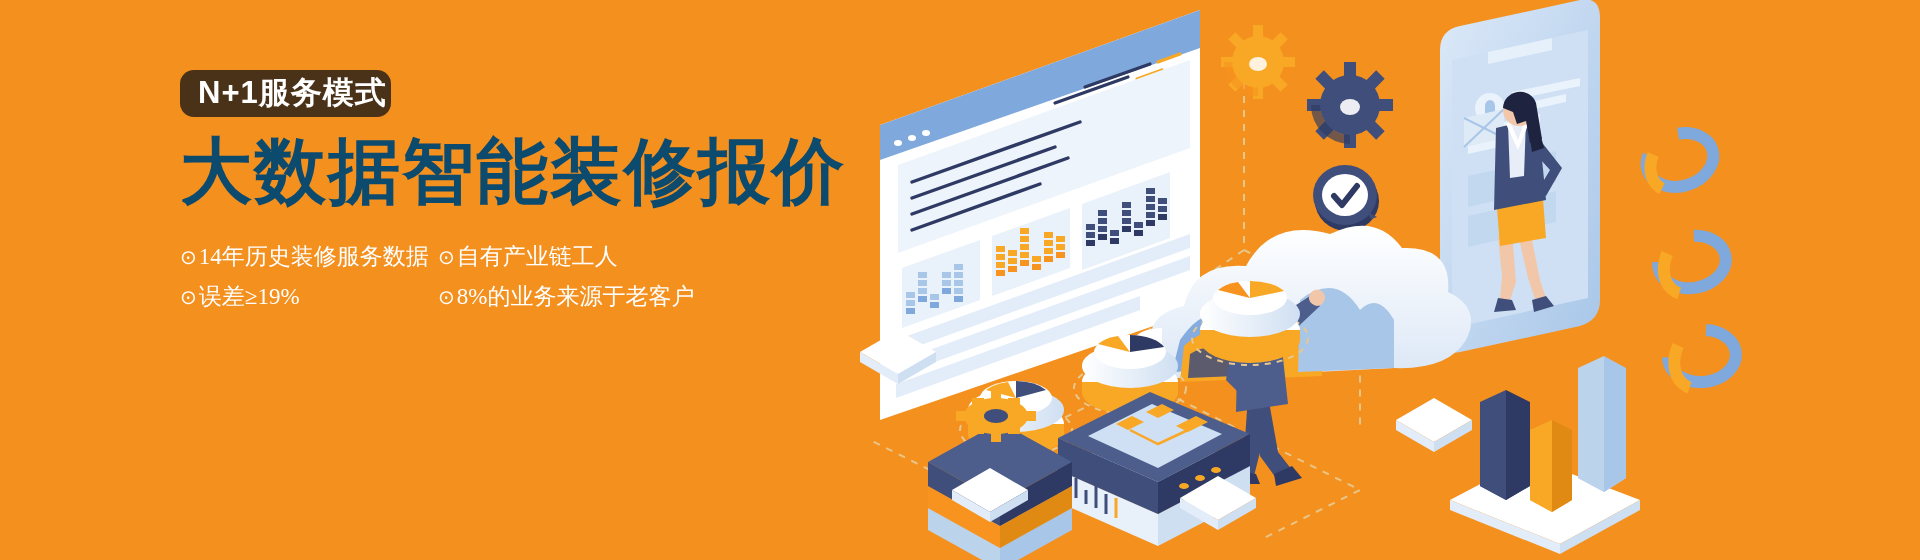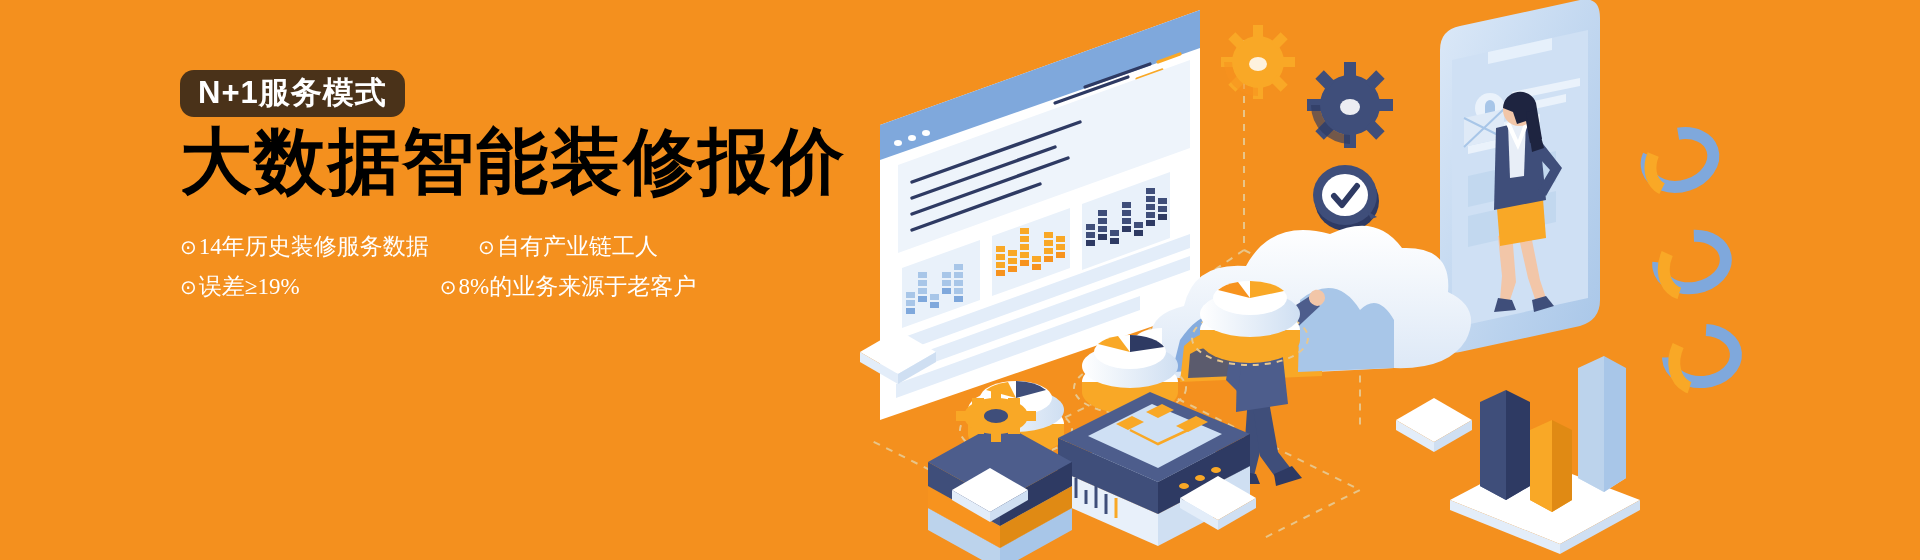--- a/index.html
+++ b/index.html
@@ -14,42 +14,42 @@
   .text-block{position:absolute;left:180px;top:70px;width:700px;}
 
   .badge{
     display:inline-block;
     background:#4a3219;
     color:#ffffff;
     font-family:"Liberation Sans",sans-serif;
     font-size:31px;
     font-weight:bold;
     letter-spacing:1px;
-    padding:7px 18px 9px 18px;
+    padding:7px 4px 9px 18px;
     border-radius:14px;
     line-height:1;
   }
   .headline{
-    margin-top:8px;
-    color:#000000;
+    margin-top:18px;
+    color:#0c4a6e;
     font-family:"Liberation Sans",sans-serif;
     font-size:72px;
     font-weight:bold;
     letter-spacing:2px;
     line-height:1;
     white-space:nowrap;
   }
   .bullets{
     margin-top:30px;
     display:flex;
     gap:0px;
   }
   .bullet-col{display:flex;flex-direction:column;}
   .bullet-col.col-1{width:258px;}
-  .bullet-col.col-2{width:260px;text-align:center;}
+  .bullet-col.col-2{width:260px;}
   .bullet{
     color:#ffffff;
     font-family:"Liberation Serif",serif;
     font-size:23px;
     line-height:40px;
     white-space:nowrap;
   }
   .bullet .dot{font-family:"DejaVu Sans",sans-serif;font-size:20px;margin-right:2px;}
 
   

